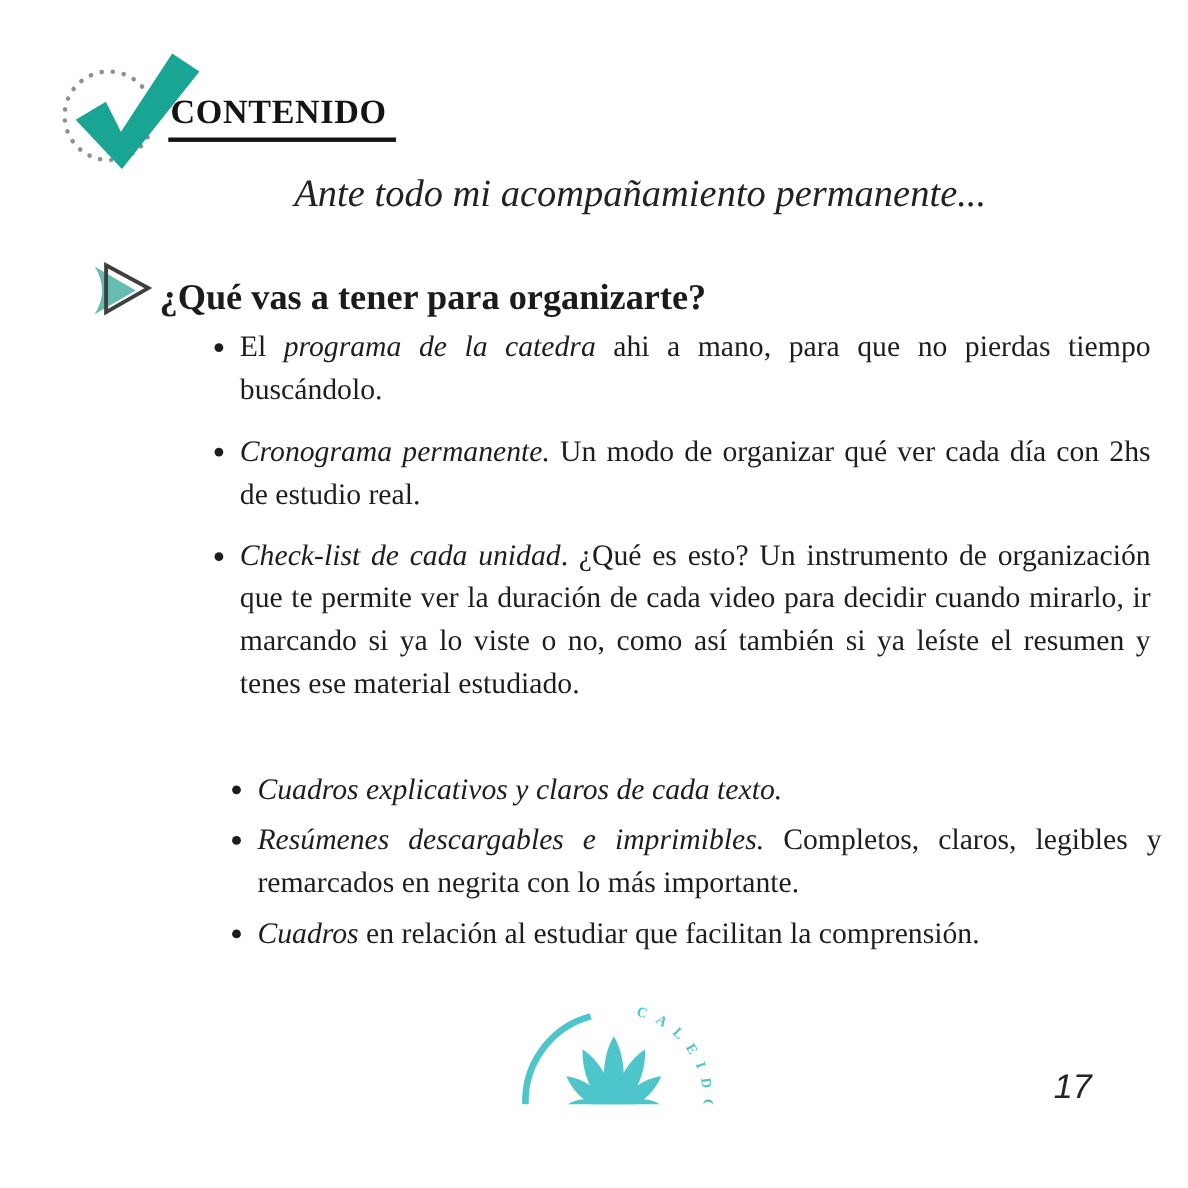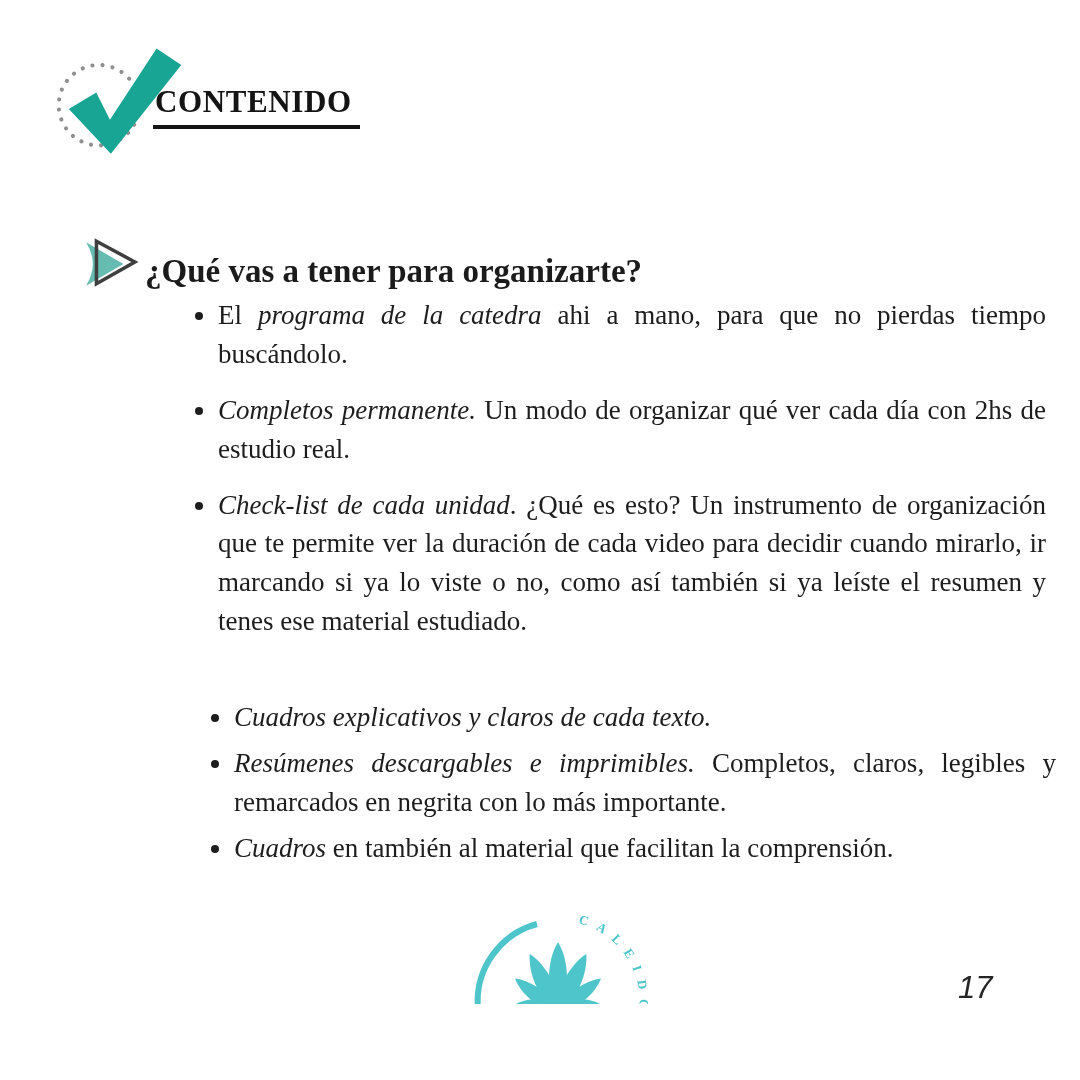--- a/index.html
+++ b/index.html
@@ -49,40 +49,41 @@
 
 <div class="page">
 
   <svg class="check-icon" viewBox="0 0 140 130" aria-hidden="true">
     <circle cx="47" cy="74" r="44" fill="none" stroke="#8f8f8f" stroke-width="4.5" stroke-linecap="round" stroke-dasharray="0.1 11"></circle>
     <path d="M14,78 L44,60 L59,90 L110,12 L137,30 L60,127 Z" fill="#18a594"></path>
   </svg>
 
   <h1 class="page-title">CONTENIDO</h1>
 
+  <div class="subtitle">Ante todo mi acompañamiento permanente...</div>
 
   <div class="sec-head first">
     <svg class="arrow-icon" viewBox="0 0 54 50" aria-hidden="true">
       <path d="M2,4 Q15,25 2,46 L38,25 Z" fill="#66bcb0"></path>
       <path d="M12,3 L49,23 L12,44 Z" fill="none" stroke="#3f3f3f" stroke-width="3.4" stroke-linejoin="miter"></path>
     </svg>
     <h2>¿Qué vas a tener para organizarte?</h2>
   </div>
 
   <ul class="list list1">
     <li><span>El </span><span class="em">programa de la catedra</span><span> ahi a mano, para que no pierdas tiempo buscándolo.</span></li>
-    <li><span></span><span class="em">Completos permanente.</span><span> Un modo de organizar qué ver cada día con 2hs de estudio real.</span></li>
+    <li><span></span><span class="em">Cronograma permanente.</span><span> Un modo de organizar qué ver cada día con 2hs de estudio real.</span></li>
     <li><span></span><span class="em">Check-list de cada unidad</span><span>. ¿Qué es esto? Un instrumento de organización que te permite ver la duración de cada video para decidir cuando mirarlo, ir marcando si ya lo viste o no, como así también si ya leíste el resumen y tenes ese material estudiado.</span></li>
   </ul>
 
 
   <ul class="list list2">
     <li><span></span><span class="em">Cuadros explicativos y claros de cada texto.</span><span></span></li>
     <li><span></span><span class="em">Resúmenes descargables e imprimibles.</span><span> Completos, claros, legibles y remarcados en negrita con lo más importante.</span></li>
-    <li><span></span><span class="em">Cuadros</span><span> en también al material que facilitan la comprensión.</span></li>
+    <li><span></span><span class="em">Cuadros</span><span> en relación al estudiar que facilitan la comprensión.</span></li>
   </ul>
 
   <svg class="brand-logo" viewBox="0 0 216 216" aria-hidden="true">
     <defs>
       <path id="letterArc" d="M 122,26 A 80 80 0 0 1 122,184" fill="none"></path>
     </defs>
 
     <path d="M 101,185 A 80 80 0 0 1 87,28" fill="none" stroke="#4dc5ca" stroke-width="6"></path>
 
     <text class="logo-letters">

